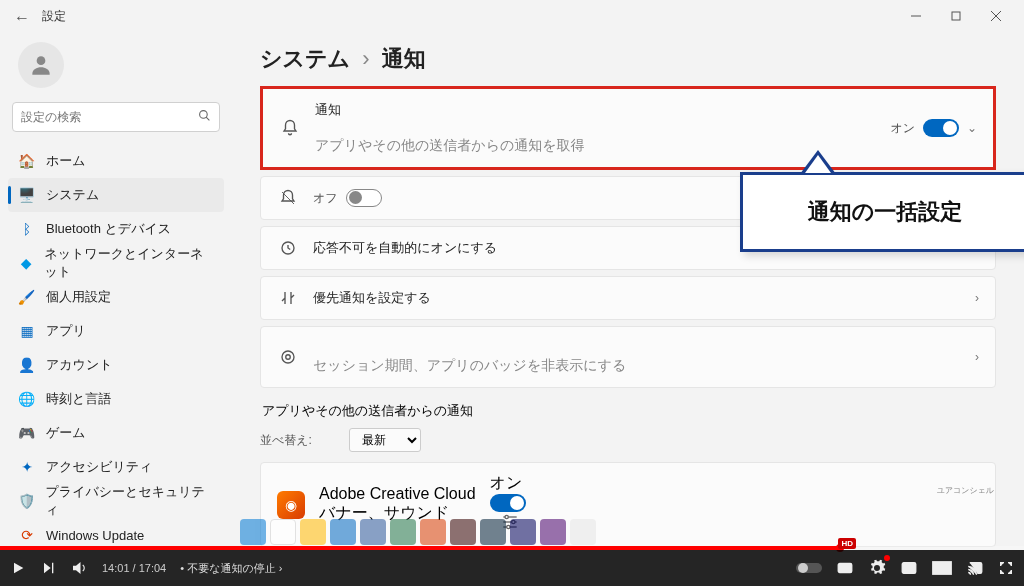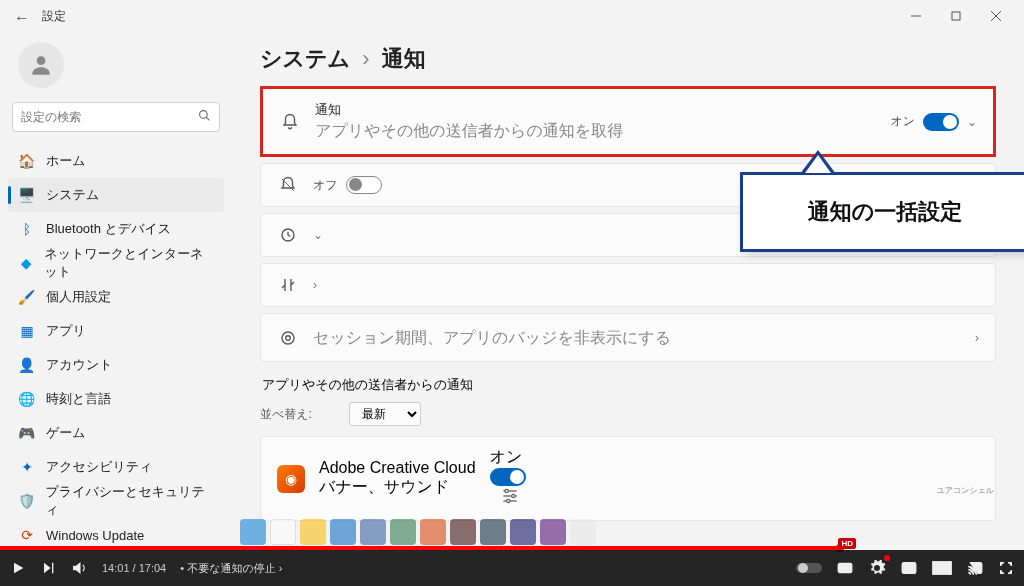--- a/index.html
+++ b/index.html
@@ -28,21 +28,21 @@
 
   .content { flex: 1; padding: 12px 28px 0 28px; overflow: hidden; position: relative; }
   .breadcrumb { font-size: 22px; font-weight: 600; color: #222; margin-bottom: 12px; }
   .breadcrumb .sep { color: #888; margin: 0 6px; font-weight: 400; }
 
   .card { background: #fbfbfb; border: 1px solid #e5e5e5; border-radius: 4px; padding: 12px 16px; margin-bottom: 6px; display: flex; align-items: center; gap: 14px; }
   .card.highlight { border: 3px solid #d8261c; border-radius: 0; }
   .card .cicon { width: 22px; color: #555; display: flex; align-items: center; justify-content: center; }
   .card .ctext { flex: 1; }
   .card .ctitle { font-size: 13px; color: #222; }
-  .card .csub { font-size: 16px; color: #888; margin-top: 2px; }
+  .card .csub { font-size: 14px; color: #888; margin-top: 18px; }
   .card .ctrl { display: flex; align-items: center; gap: 8px; font-size: 12px; color: #555; }
   .toggle { width: 36px; height: 18px; border-radius: 10px; position: relative; }
   .toggle.on { background: #0067c0; }
   .toggle.on::after { content: ""; position: absolute; right: 2px; top: 2px; width: 14px; height: 14px; background: #fff; border-radius: 50%; }
   .toggle.off { background: #fff; border: 1px solid #888; }
   .toggle.off::after { content: ""; position: absolute; left: 2px; top: 1px; width: 13px; height: 13px; background: #888; border-radius: 50%; }
   .chev { color: #777; font-size: 12px; }
 
   .callout { position: absolute; left: 508px; top: 140px; width: 290px; z-index: 5; }
   .callout-box { background: #fff; border: 3px solid #1a3e8c; padding: 22px 10px; text-align: center; font-size: 22px; font-weight: 700; color: #111; box-shadow: 4px 4px 8px rgba(0,0,0,0.15); }
@@ -204,30 +204,36 @@
       </div>
     </div>
 
     <div class="card">
       <div class="cicon">
           <svg width="18" height="18" viewBox="0 0 24 24" fill="none" stroke="#555" stroke-width="1.8">
             <circle cx="12" cy="12" r="8"></circle>
             <path d="M12 8v4l3 2"></path>
           </svg>
         </div>
+      <div class="ctext">
+          <div class="ctitle">応答不可を自動的にオンにする</div>
+        </div>
       <div class="ctrl">
           <span class="chev">⌄</span>
         </div>
     </div>
 
     <div class="card">
       <div class="cicon">
           <svg width="18" height="18" viewBox="0 0 24 24" fill="none" stroke="#555" stroke-width="1.8">
             <path d="M8 4v16M16 4v16M8 12l-4 4M16 12l4-4"></path>
           </svg>
+        </div>
+      <div class="ctext">
+          <div class="ctitle">優先通知を設定する</div>
         </div>
       <div class="ctrl">
           <span class="chev">›</span>
         </div>
     </div>
 
     <div class="card">
       <div class="cicon">
           <svg width="18" height="18" viewBox="0 0 24 24" fill="none" stroke="#555" stroke-width="1.8">
             <circle cx="12" cy="12" r="8"></circle>

